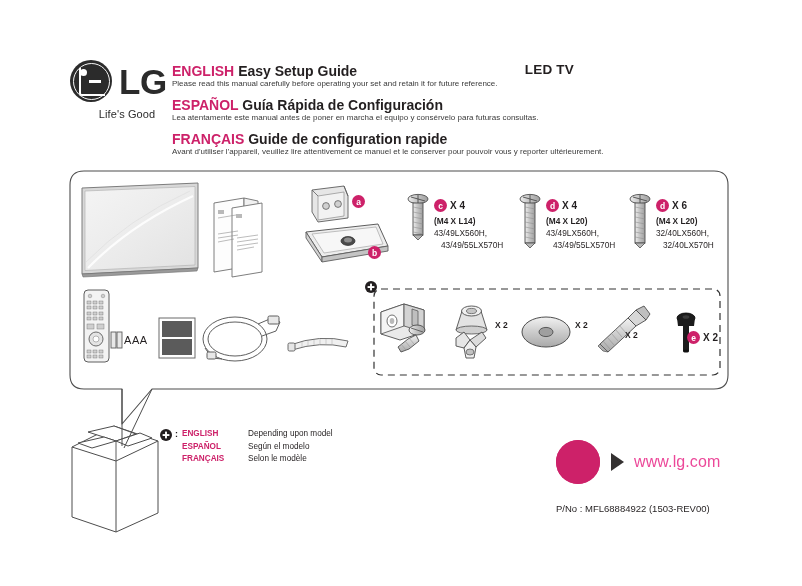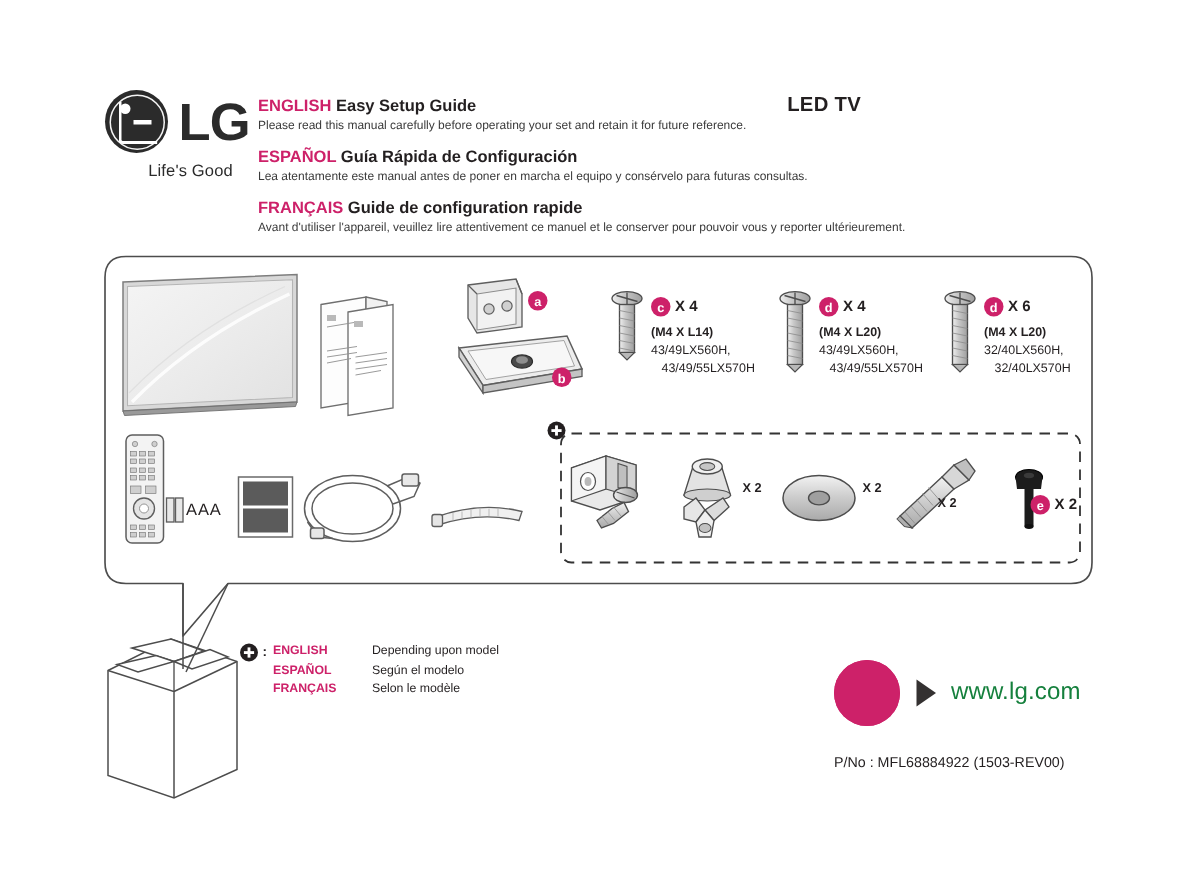--- a/index.html
+++ b/index.html
@@ -93,21 +93,21 @@
     letter-spacing: 0.1px;
   }
 
   .intro {
     position: absolute;
     left: 172px; top: 65px;
     width: 450px;
   }
   .intro-group { margin-bottom: 9px; }
   .intro-title {
-    font-size: 11px;
+    font-size: 14px;
     line-height: 12px;
     font-weight: bold;
   }
   .intro-title .lang { color: #cd2169; }
   .intro-title .ttl { color: #231f20; }
   .intro-body {
     font-size: 8px;
     line-height: 12px;
     color: #3a3a3a;
     margin-top: 1px;
@@ -246,21 +246,21 @@
   .play-tri {
     width: 0; height: 0;
     border-left: 13px solid #231f20;
     border-top: 9px solid transparent;
     border-bottom: 9px solid transparent;
     margin-left: 11px;
     opacity: 0.92;
   }
   .lgcom-text {
     font-size: 16px;
-    color: #15803d;
+    color: #ec4899;
     margin-left: 10px;
     letter-spacing: 0.1px;
     text-align: right;
   }
   .pno {
     position: absolute;
     left: 556px; top: 503px;
     font-size: 9.5px;
     color: #231f20;
     white-space: nowrap;

